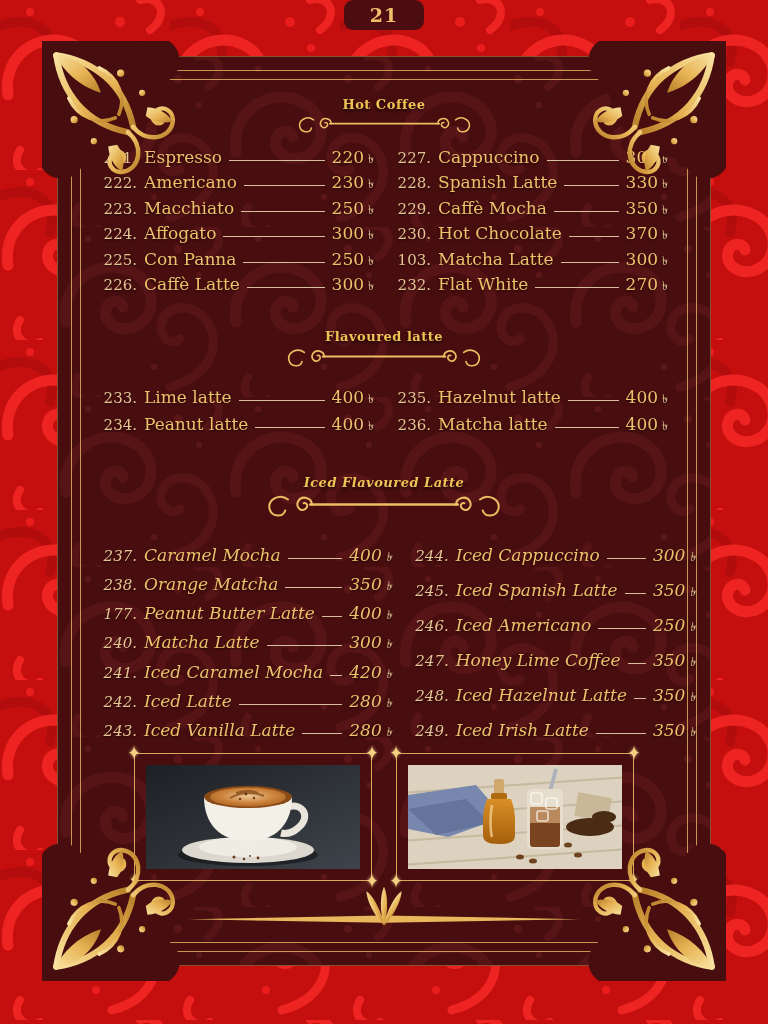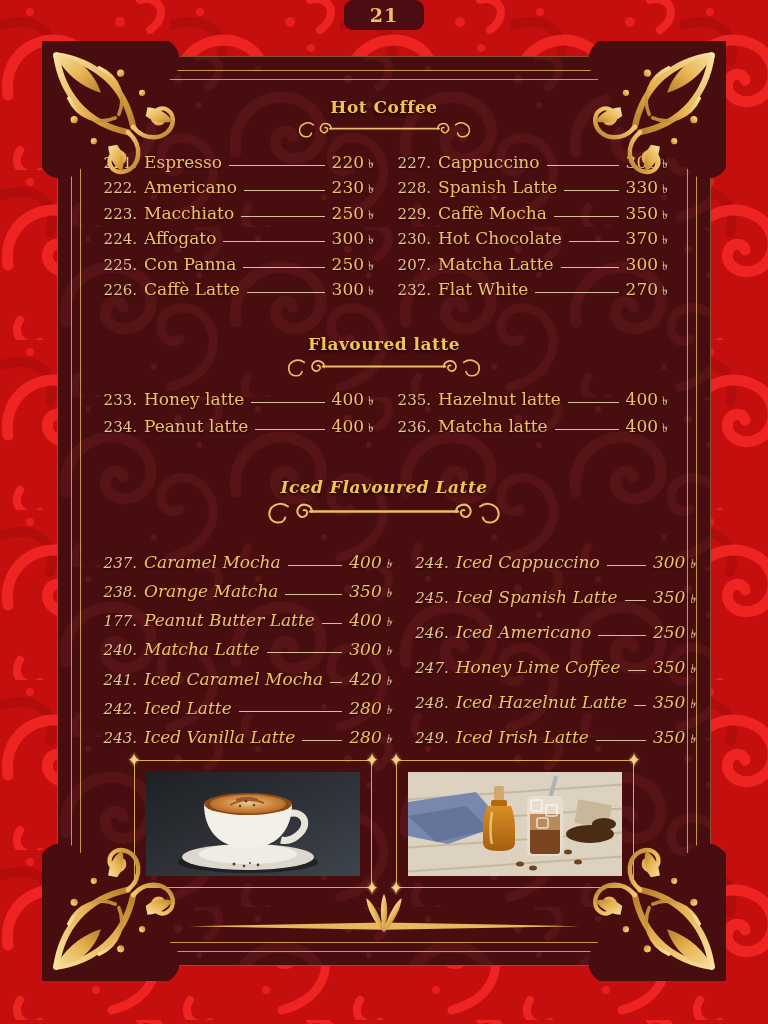--- a/index.html
+++ b/index.html
@@ -21,33 +21,33 @@
   .border-inner { position:absolute; inset:22px; border:1.4px solid #c9984f; border-radius:26px; pointer-events:none; }
 
   .orn { position:absolute; width:152px; height:152px; z-index:4; }
   .orn.tl { left:-16px; top:-16px; }
   .orn.tr { right:-16px; top:-16px; transform:scaleX(-1); }
   .orn.bl { left:-16px; bottom:-16px; transform:scaleY(-1); }
   .orn.br { right:-16px; bottom:-16px; transform:scale(-1,-1); }
 
   .content { position:absolute; inset:0; padding:38px 42px 0 42px; z-index:3; }
 
-  .section-title { text-align:center; color:#f0c355; font-size:17px; font-weight:bold;
+  .section-title { text-align:center; color:#f0c355; font-size:13px; font-weight:bold;
     letter-spacing:.5px; text-shadow:0 2px 3px rgba(0,0,0,.65); }
   .divider-wrap { text-align:center; line-height:0; margin-top:3px; }
   .section-0 .divider { width:205px; height:18px; }
   .section-1 .divider { width:230px; height:20px; }
   .section-2 .divider { width:280px; height:24px; }
 
   .columns { display:flex; gap:20px; }
   .col { flex:1; display:flex; flex-direction:column; justify-content:space-between; }
   .section-0 { margin-top:2px; }
   .section-0 .columns { margin-top:14px; height:150px; }
   .section-1 { margin-top:32px; }
-  .section-1 .columns { margin-top:12px; height:50px; }
+  .section-1 .columns { margin-top:20px; height:50px; }
   .section-2 { margin-top:38px;font-style:italic; }
   .section-2 .columns { margin-top:28px; height:198px; }
 
   .row { display:flex; align-items:baseline; color:#eec06a; font-size:17px;
     text-shadow:0 1px 2px rgba(0,0,0,.55); white-space:nowrap; }
   .num { width:37px; text-align:right; margin-right:7px; font-size:15px; color:#e6c493; }
   .name { flex:0 0 auto; }
   .leader { flex:1 1 auto; height:1px; background:rgba(238,221,185,.85); margin:0 7px;
     align-self:center; position:relative; top:2px; min-width:12px; }
   .price { flex:0 0 auto; }
@@ -272,21 +272,21 @@
 
   <div class="row">
     <span class="num">230.</span>
     <span class="name">Hot Chocolate</span>
     <span class="leader"></span>
     <span class="price">370</span>
     <span class="cur">৳</span>
   </div>
 
   <div class="row">
-    <span class="num">207.</span>
+    <span class="num">103.</span>
     <span class="name">Matcha Latte</span>
     <span class="leader"></span>
     <span class="price">300</span>
     <span class="cur">৳</span>
   </div>
 
   <div class="row">
     <span class="num">232.</span>
     <span class="name">Flat White</span>
     <span class="leader"></span>
@@ -301,21 +301,21 @@
     <div class="section-title">Flavoured latte</div>
     <div class="divider-wrap">
       <svg class="divider" viewBox="0 0 300 26">
                 <use href="#flourishDivider"></use>
               </svg>
     </div>
     <div class="columns">
               <div class="col">
   <div class="row">
     <span class="num">233.</span>
-    <span class="name">Honey latte</span>
+    <span class="name">Lime latte</span>
     <span class="leader"></span>
     <span class="price">400</span>
     <span class="cur">৳</span>
   </div>
 
   <div class="row">
     <span class="num">234.</span>
     <span class="name">Peanut latte</span>
     <span class="leader"></span>
     <span class="price">400</span>

